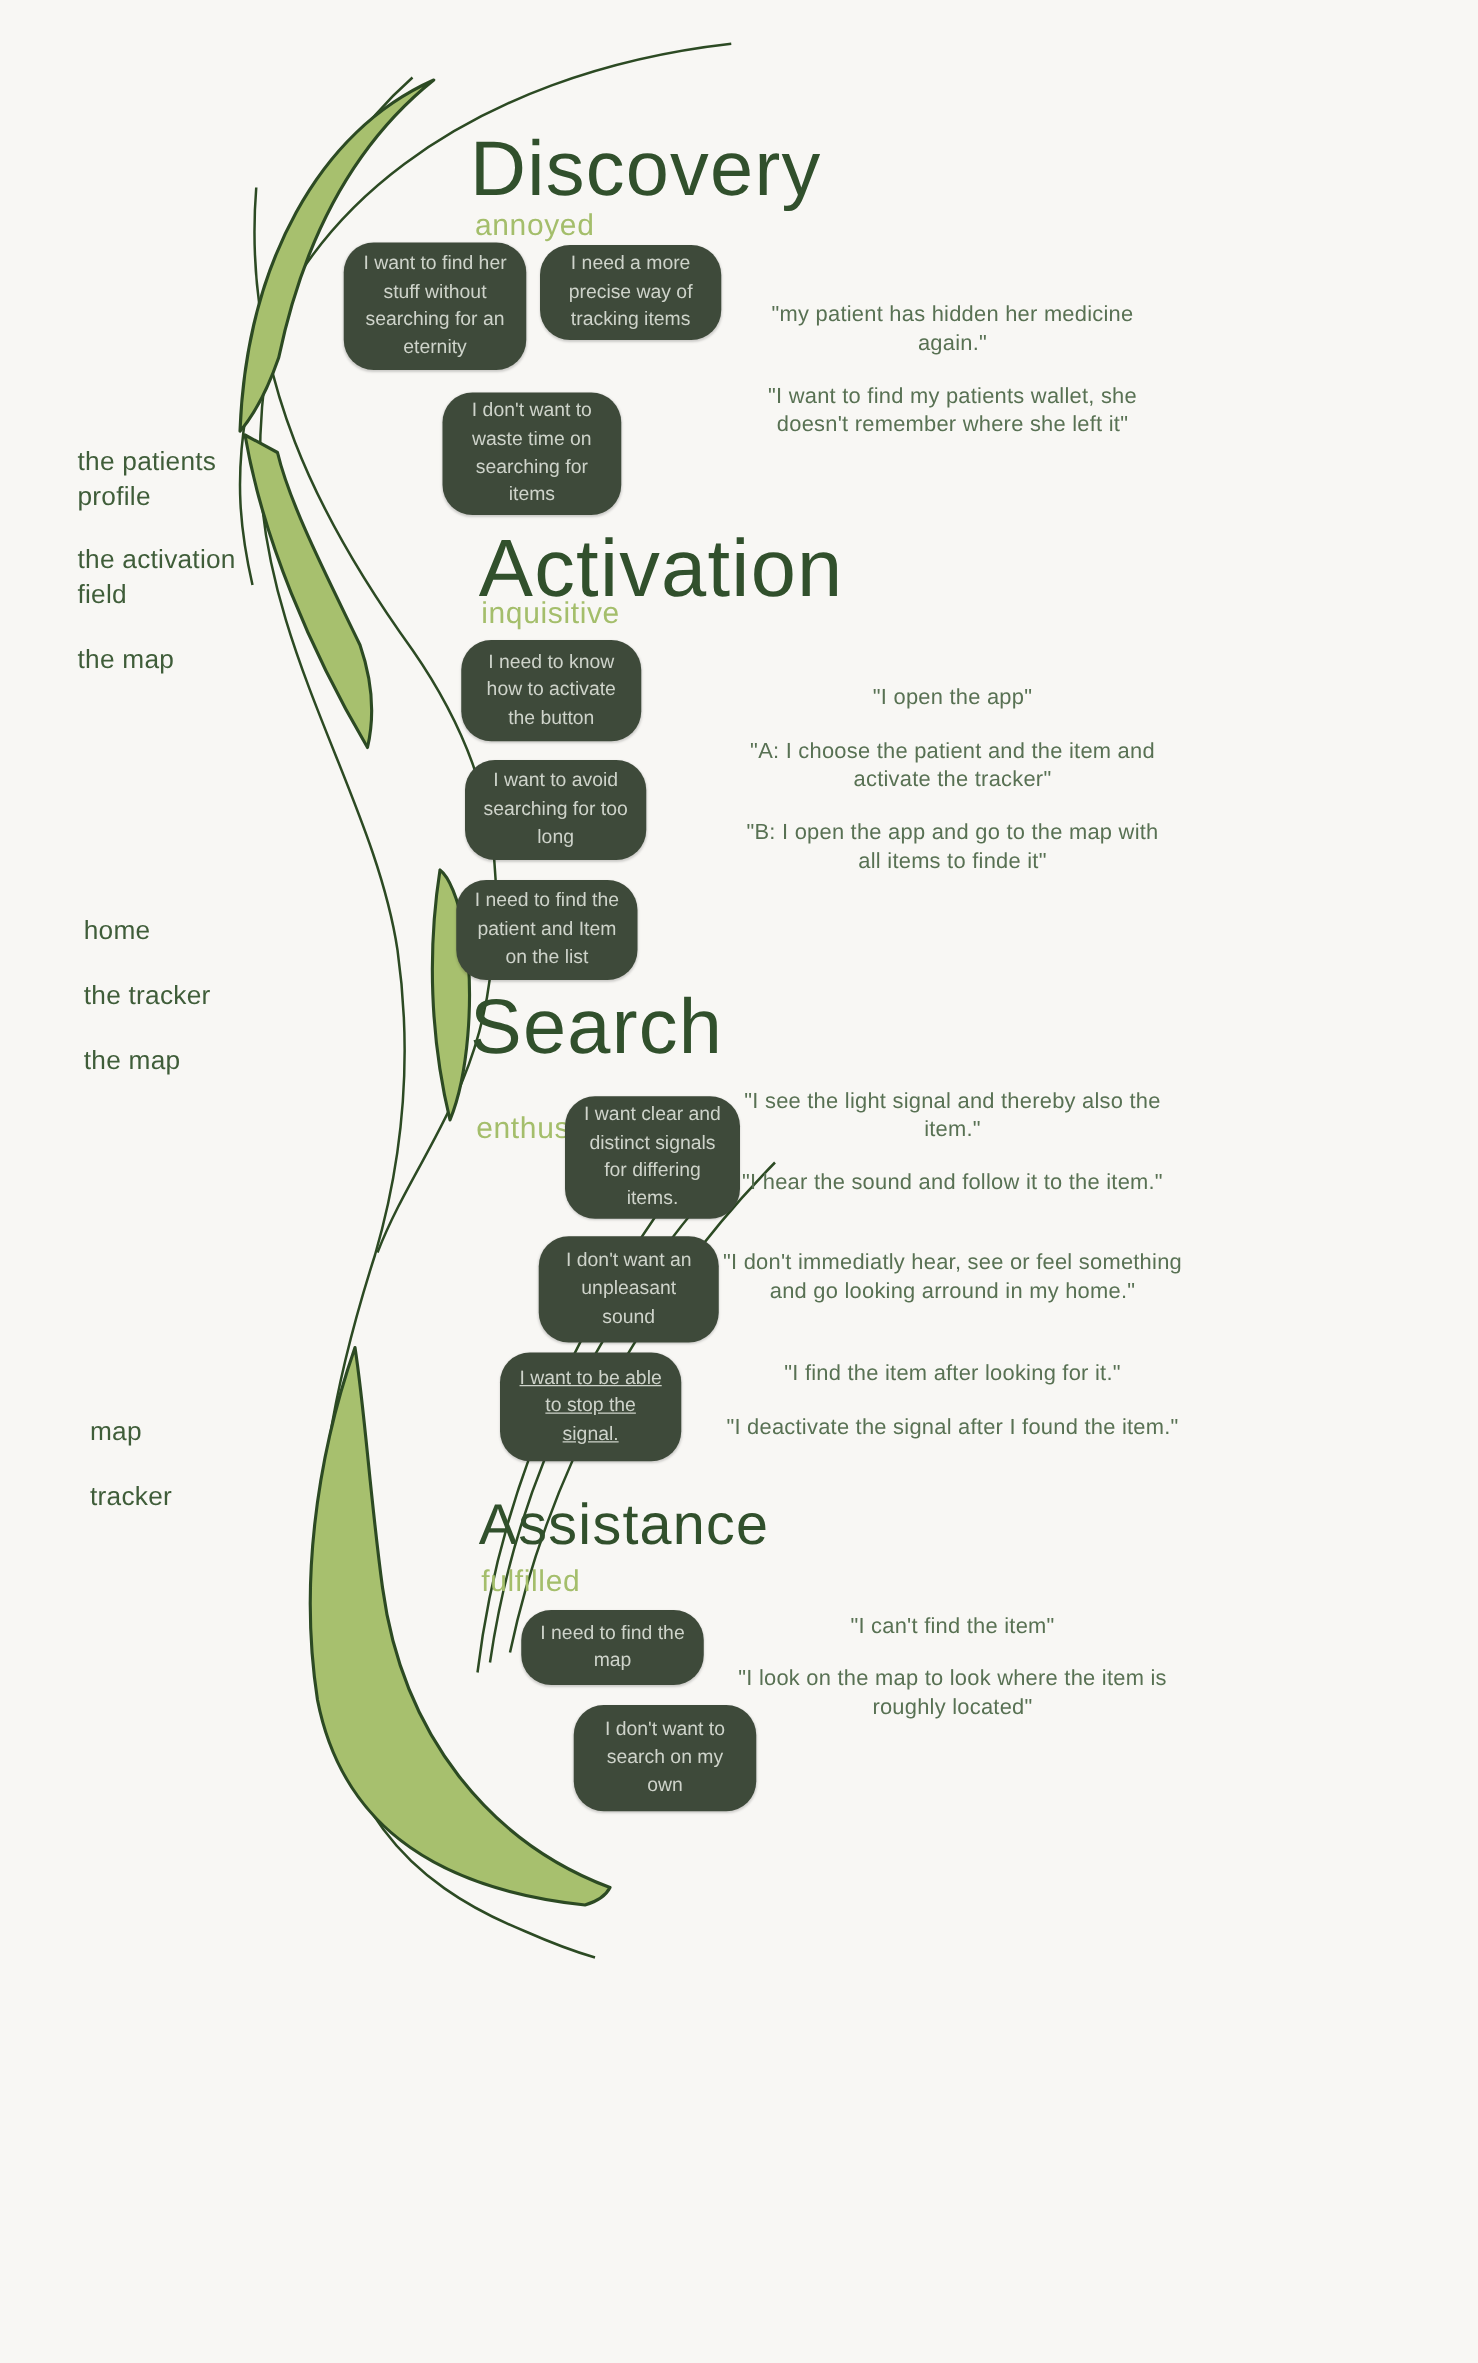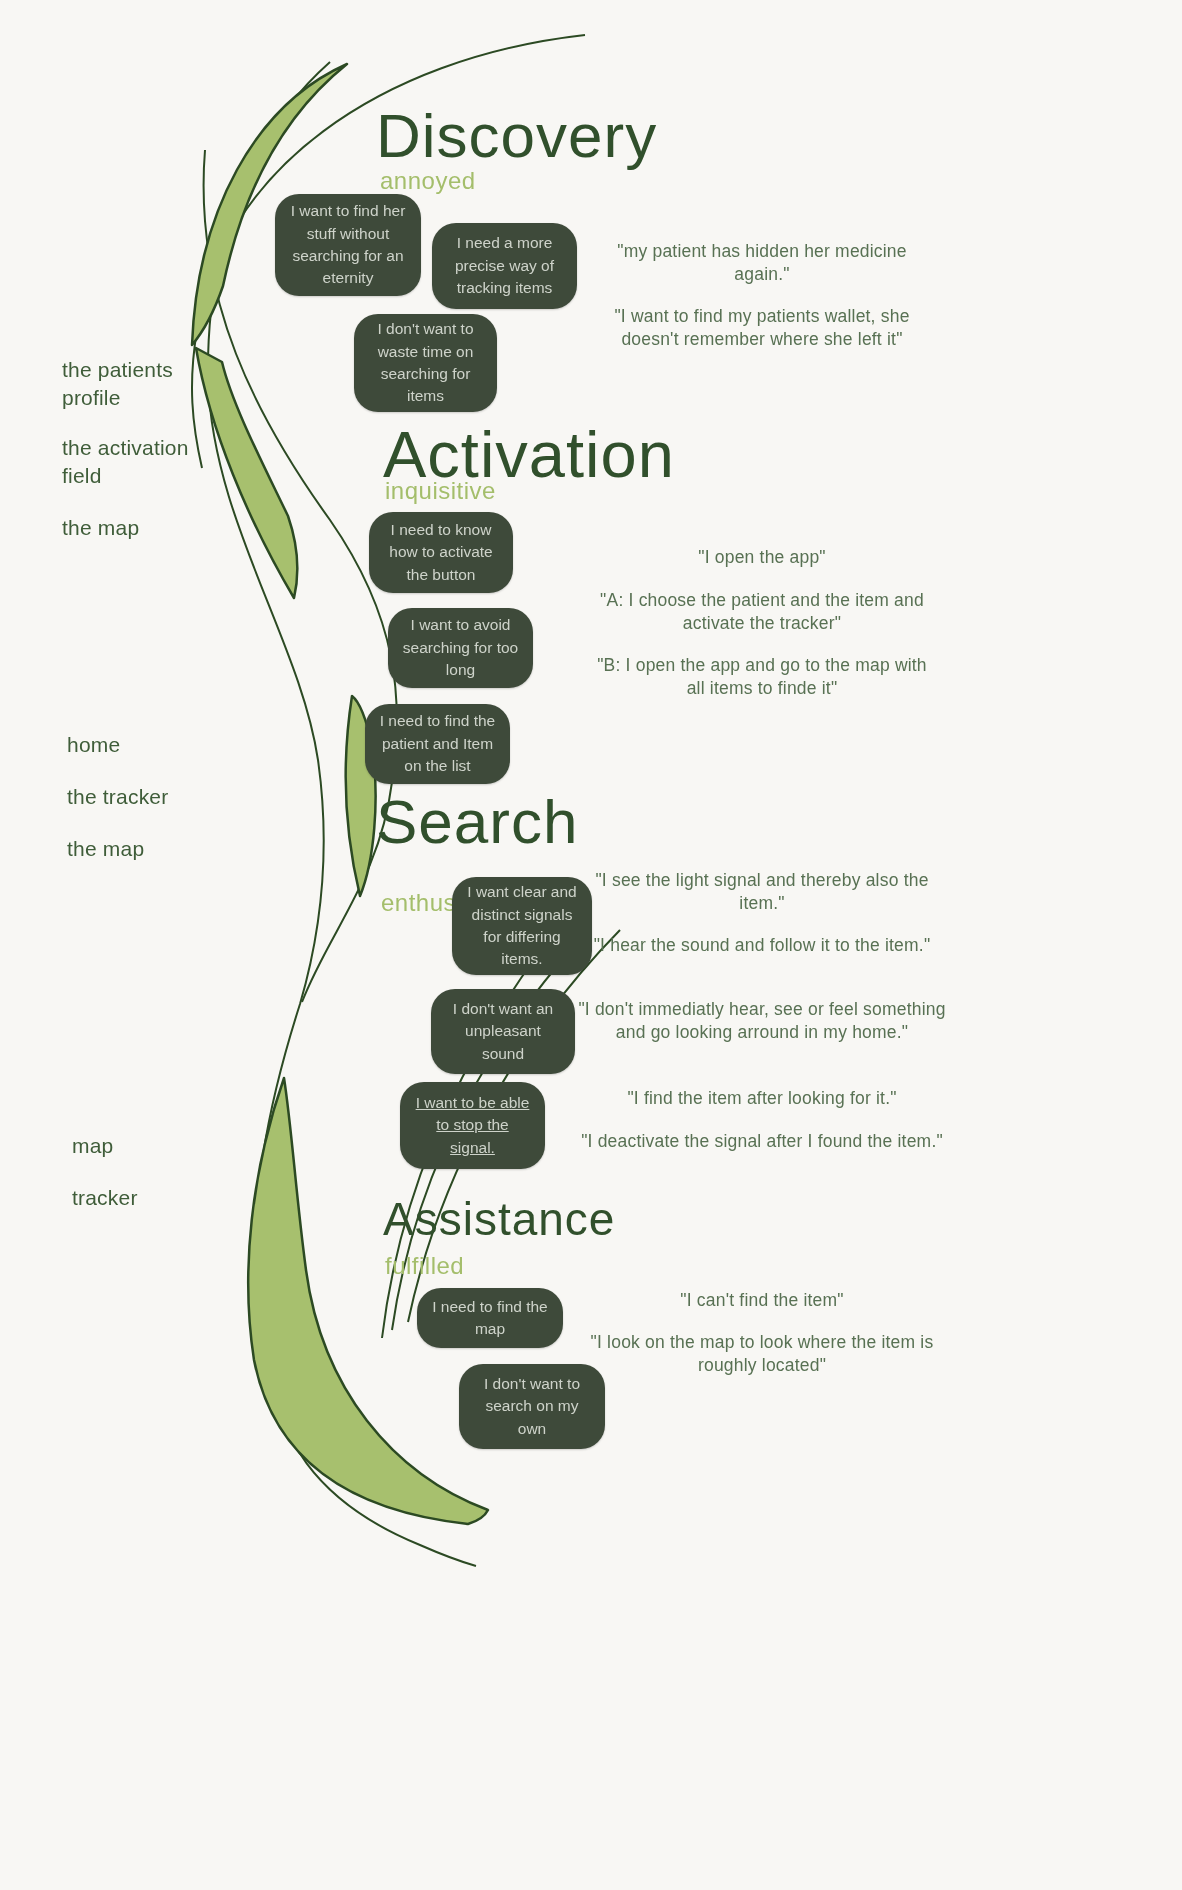--- a/index.html
+++ b/index.html
@@ -69,31 +69,31 @@
   <div class="stage-label" style="left:67px;top:731px;width:140px;">home</div>
   <div class="stage-label" style="left:67px;top:783px;width:140px;">the tracker</div>
   <div class="stage-label" style="left:67px;top:835px;width:140px;">the map</div>
   <div class="stage-label" style="left:72px;top:1132px;width:140px;">map</div>
   <div class="stage-label" style="left:72px;top:1184px;width:140px;">tracker</div>
 
   <div class="phase-title" style="left:376px;top:100px;font-size:62px;">Discovery</div>
   <div class="phase-mood" style="left:380px;top:167px;">annoyed</div>
 
   <div class="need-card" style="left:275px;top:194px;width:146px;height:102px;">I want to find her stuff without searching for an eternity</div>
-  <div class="need-card" style="left:432px;top:196px;width:145px;height:86px;margin-top:27px;">I need a more precise way of tracking items</div>
+  <div class="need-card" style="left:432px;top:196px;width:145px;height:76px;">I need a more precise way of tracking items</div>
   <div class="need-card" style="left:354px;top:314px;width:143px;height:98px;">I don't want to waste time on searching for items</div>
 
   <div class="quote" style="left:592px;top:240px;width:340px;">"my patient has hidden her medicine again."</div>
   <div class="quote" style="left:592px;top:305px;width:340px;">"I want to find my patients wallet, she doesn't remember where she left it"</div>
 
   <div class="phase-title" style="left:383px;top:417px;font-size:65px;">Activation</div>
   <div class="phase-mood" style="left:385px;top:477px;">inquisitive</div>
 
   <div class="need-card" style="left:369px;top:512px;width:144px;height:81px;">I need to know how to activate the button</div>
-  <div class="need-card" style="left:388px;top:608px;width:145px;height:80px;">I want to avoid searching for too long</div>
+  <div class="need-card" style="left:372px;top:608px;width:145px;height:80px;">I want to avoid searching for too long</div>
   <div class="need-card" style="left:365px;top:704px;width:145px;height:80px;">I need to find the patient and Item on the list</div>
 
   <div class="quote" style="left:592px;top:546px;width:340px;">"I open the app"</div>
   <div class="quote" style="left:592px;top:589px;width:340px;">"A: I choose the patient and the item and activate the tracker"</div>
   <div class="quote" style="left:592px;top:654px;width:340px;">"B: I open the app and go to the map with all items to finde it"</div>
 
   <div class="phase-title" style="left:376px;top:786px;font-size:62px;">Search</div>
   <div class="phase-mood" style="left:381px;top:853px;margin-top:36px;">enthusiastic</div>
 
   <div class="need-card" style="left:452px;top:877px;width:140px;height:98px;">I want clear and distinct signals for differing items.</div>

